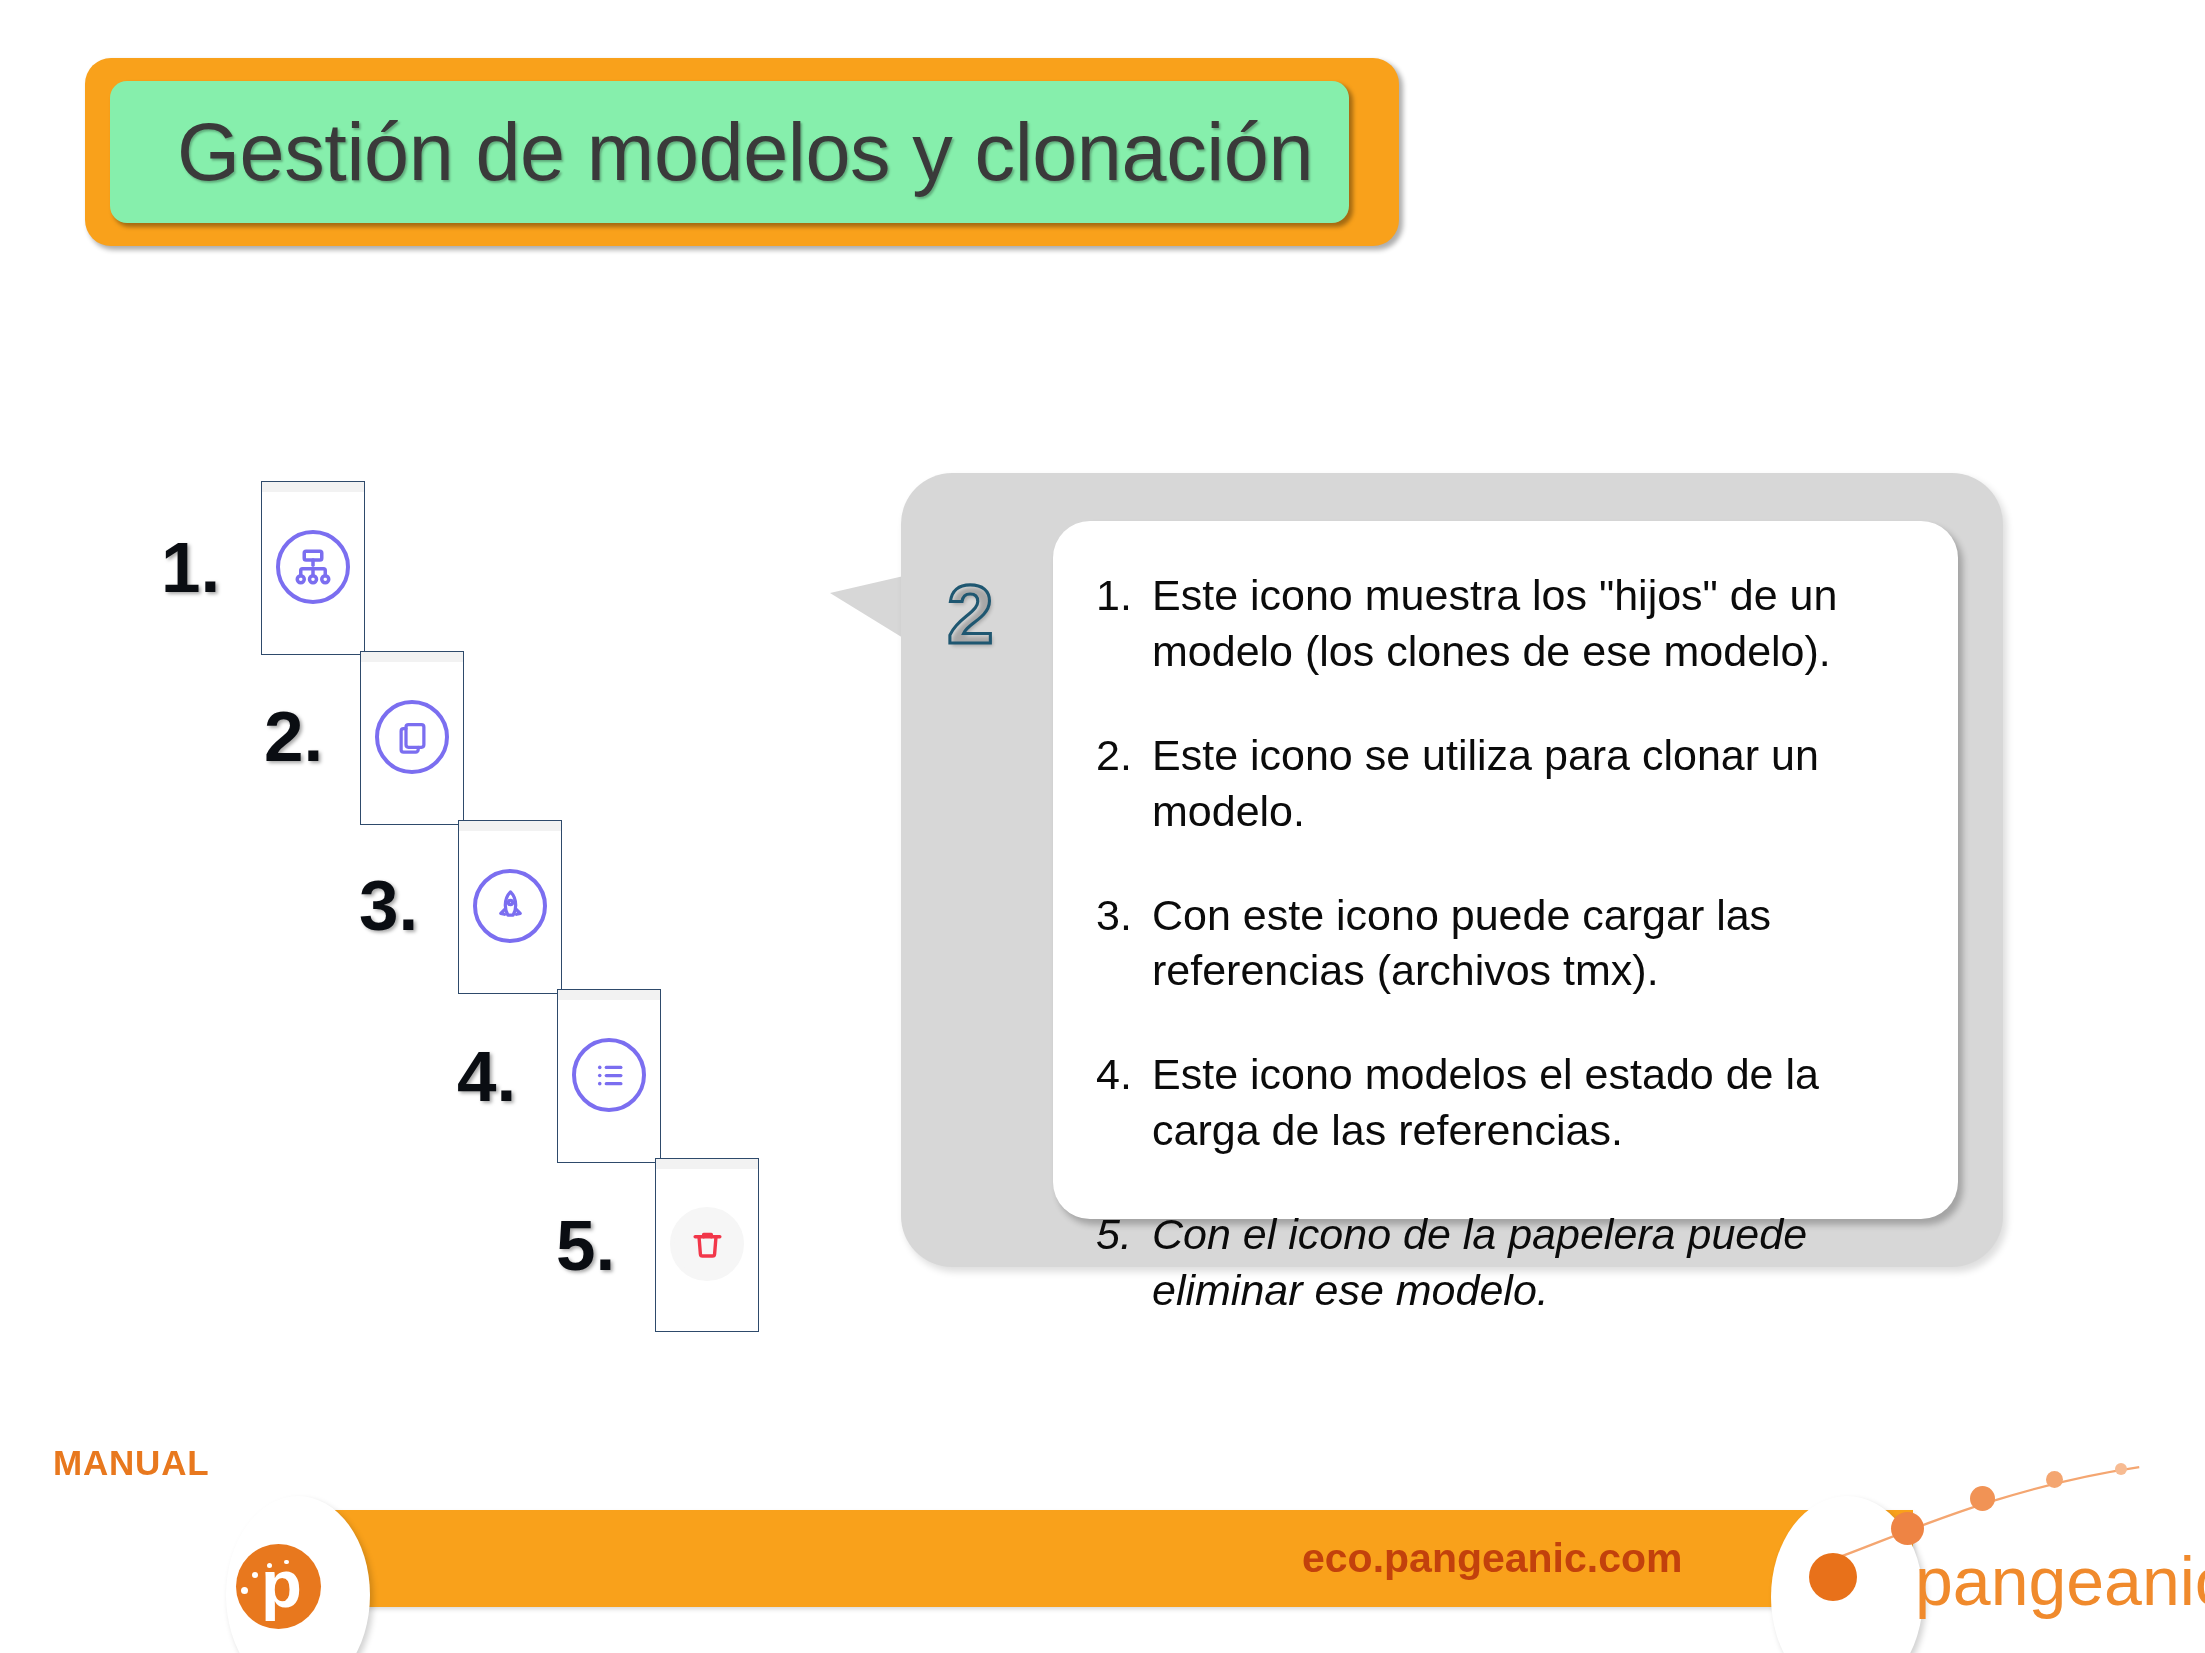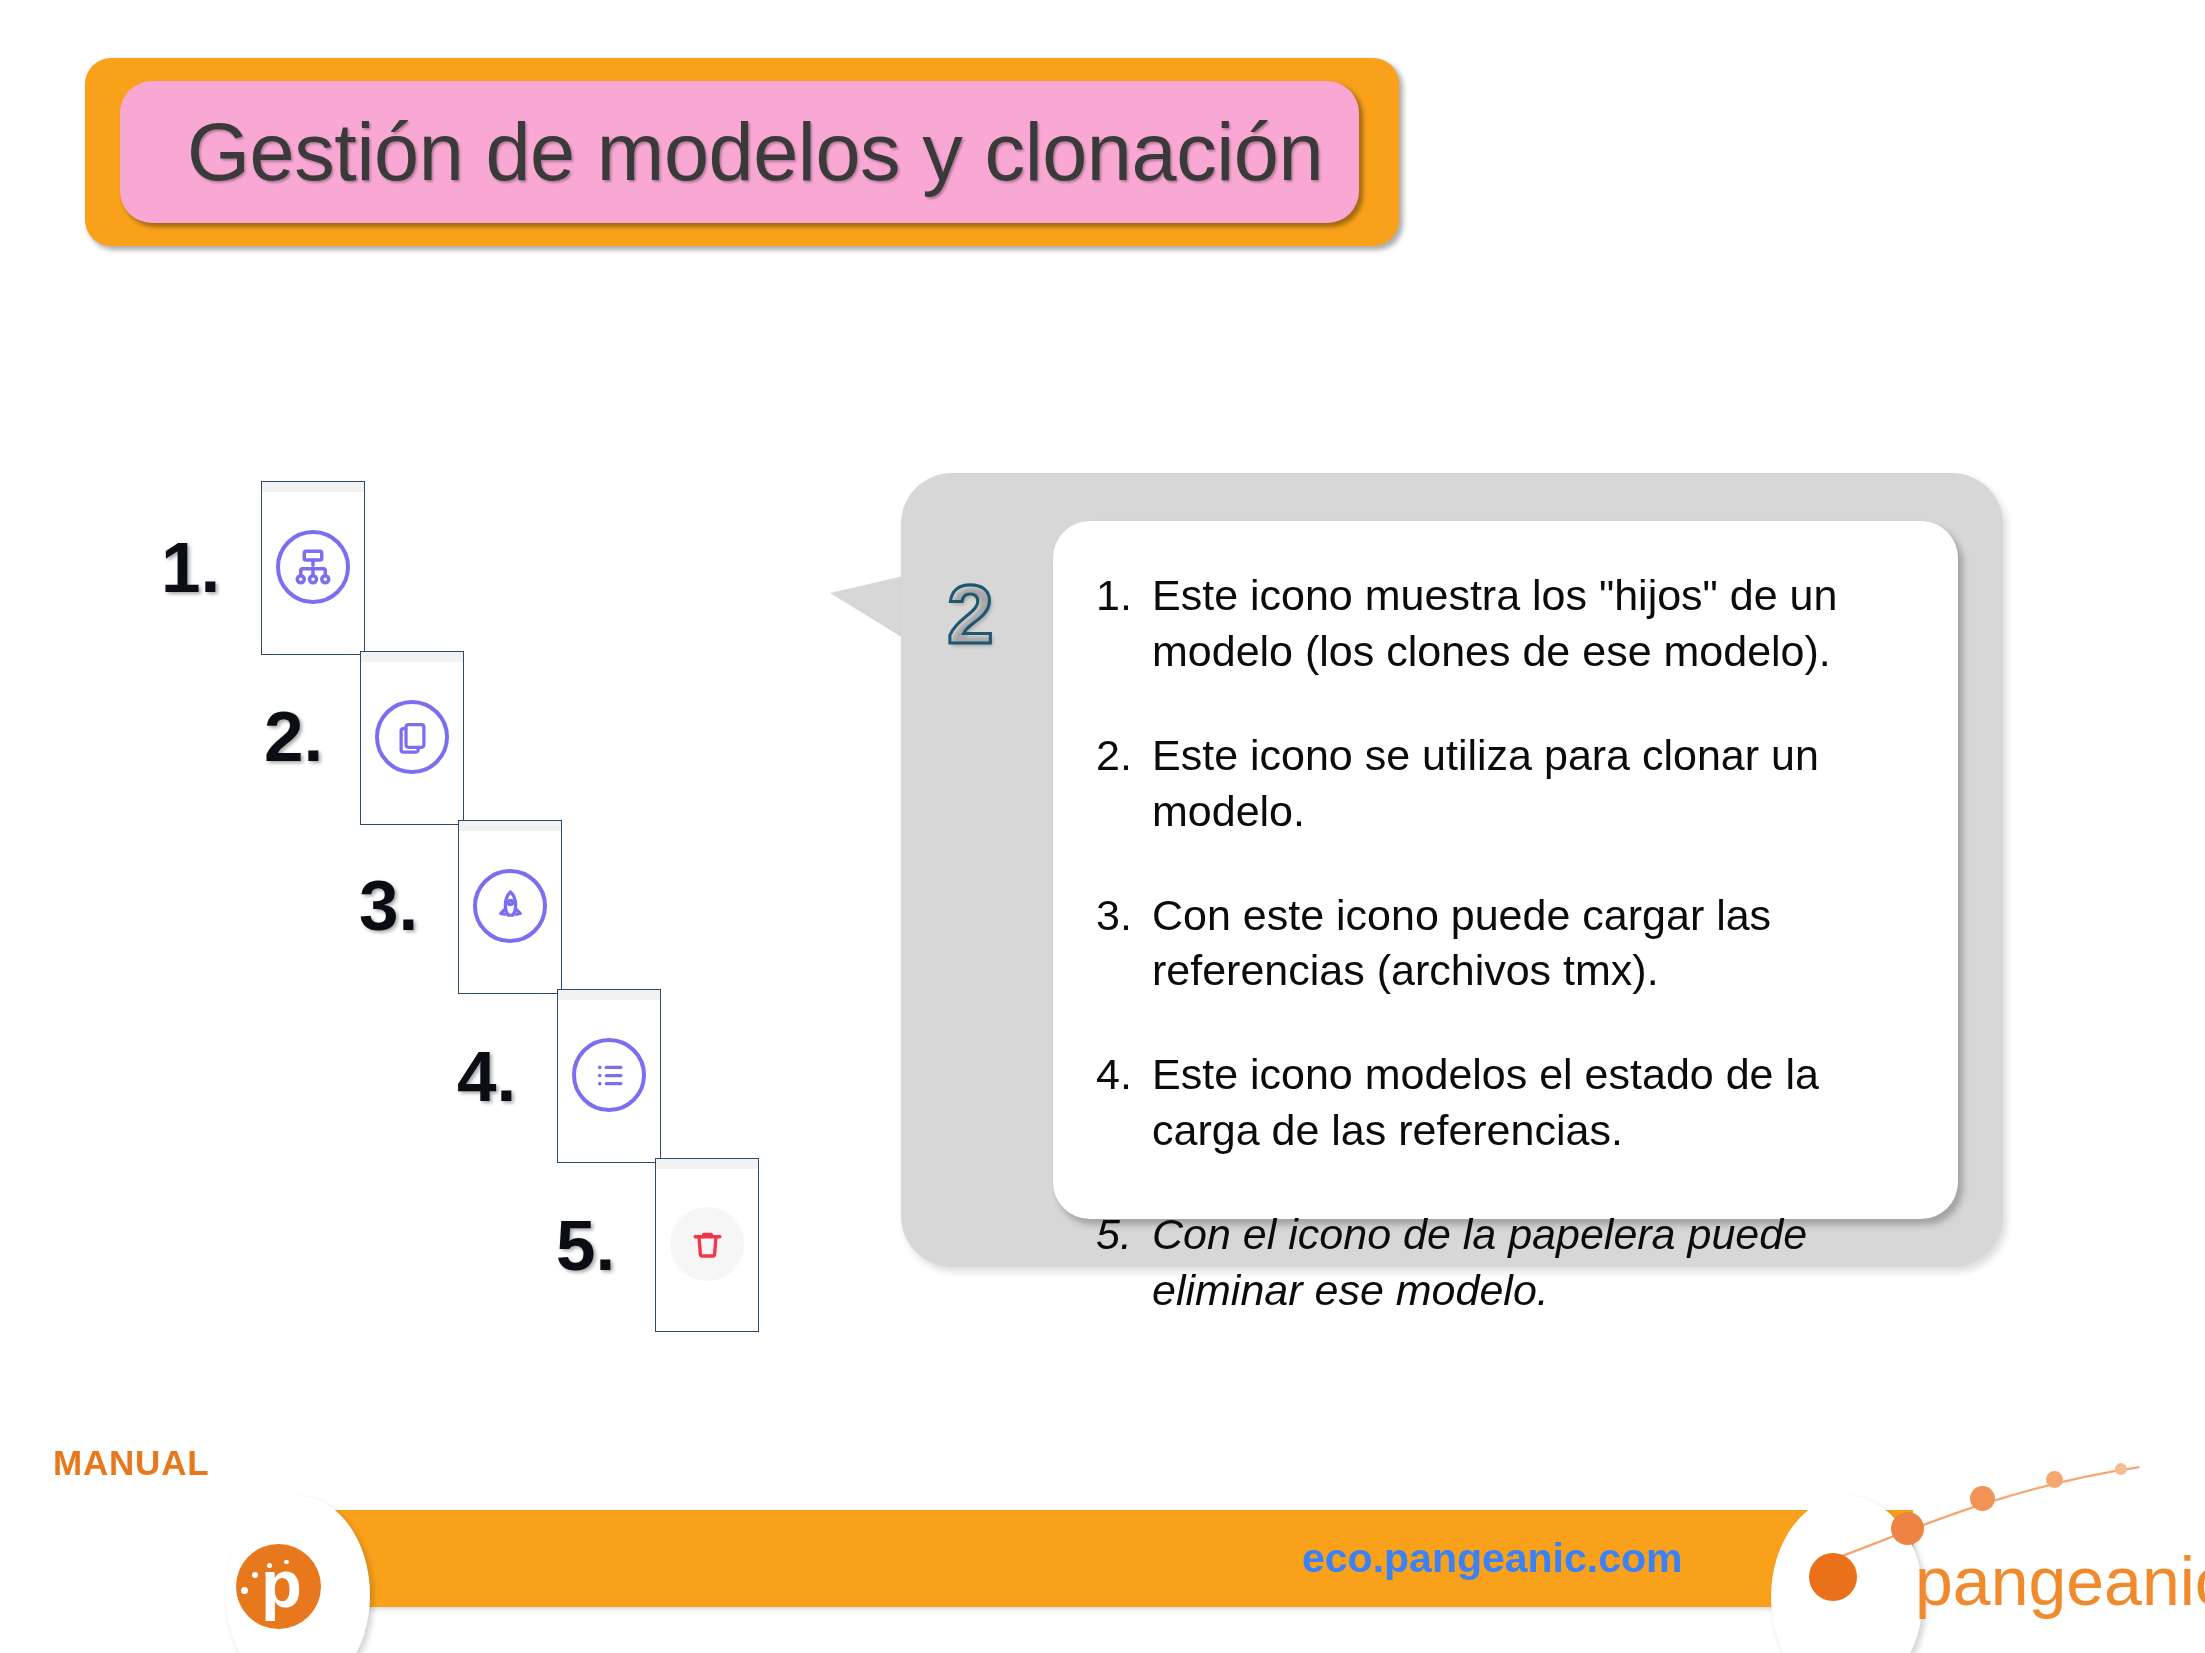--- a/index.html
+++ b/index.html
@@ -25,26 +25,26 @@
     left: 85px;
     top: 58px;
     width: 1314px;
     height: 188px;
     background: #F9A11B;
     border-radius: 26px;
     box-shadow: 3.1px 3.9px 5.4px rgba(0,0,0,0.32);
   }
   .title-inner {
     position: absolute;
-    left: 35px;
+    left: 25px;
     top: 23px;
     width: 1239px;
     height: 142px;
-    background: #f9a8d4;
-    border-radius: 32px;
+    background: #86efac;
+    border-radius: 17px;
     box-shadow: 3.9px 3.9px 4.7px rgba(0,0,0,0.34);
     display: flex;
     align-items: center;
   }
   .title-text {
     margin-left: 67px;
     font-family: "Liberation Sans", sans-serif;
     font-size: 81px;
     line-height: 1;
     color: #3A3A3A;
@@ -183,21 +183,21 @@
     background: #F9A11B;
     box-shadow: 2.3px 3.1px 4.7px rgba(0,0,0,0.16);
   }
   .footer-url {
     position: absolute;
     left: 1302px;
     top: 1535px;
     font-family: "Liberation Sans", sans-serif;
     font-size: 41px;
     font-weight: bold;
-    color: #3b82f6;
+    color: #c2410c;
     white-space: nowrap;
   }
   .ellipse-left {
     position: absolute;
     left: 226px;
     top: 1496px;
     width: 144px;
     height: 198px;
     background: #ffffff;
     border-radius: 50%;

